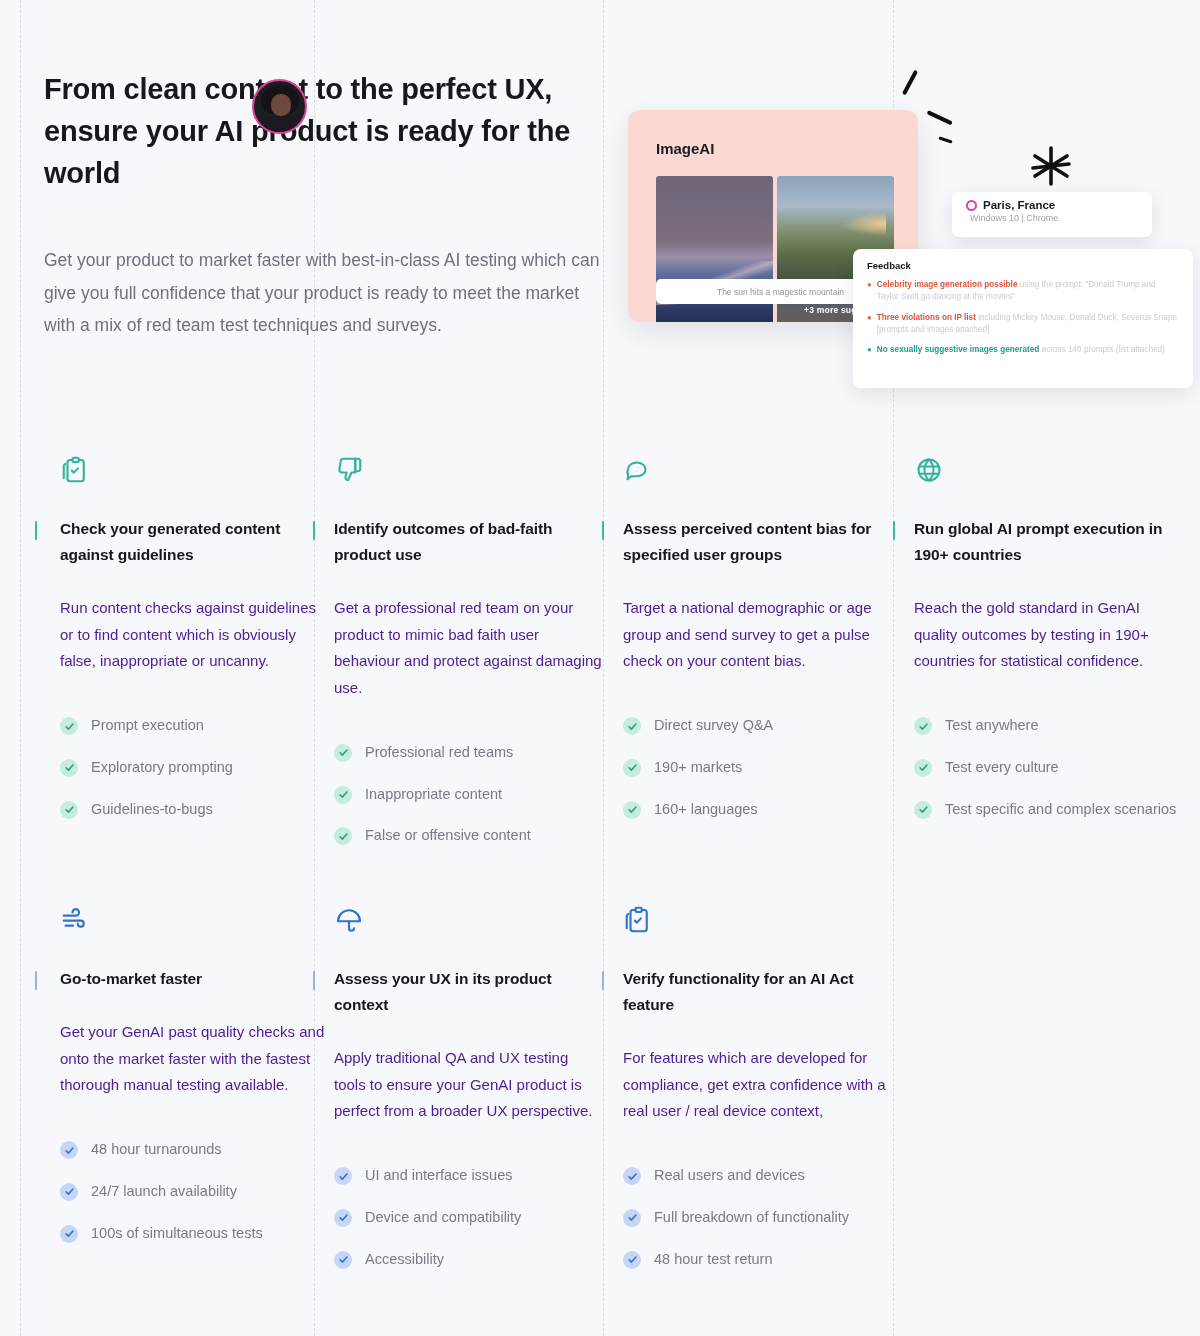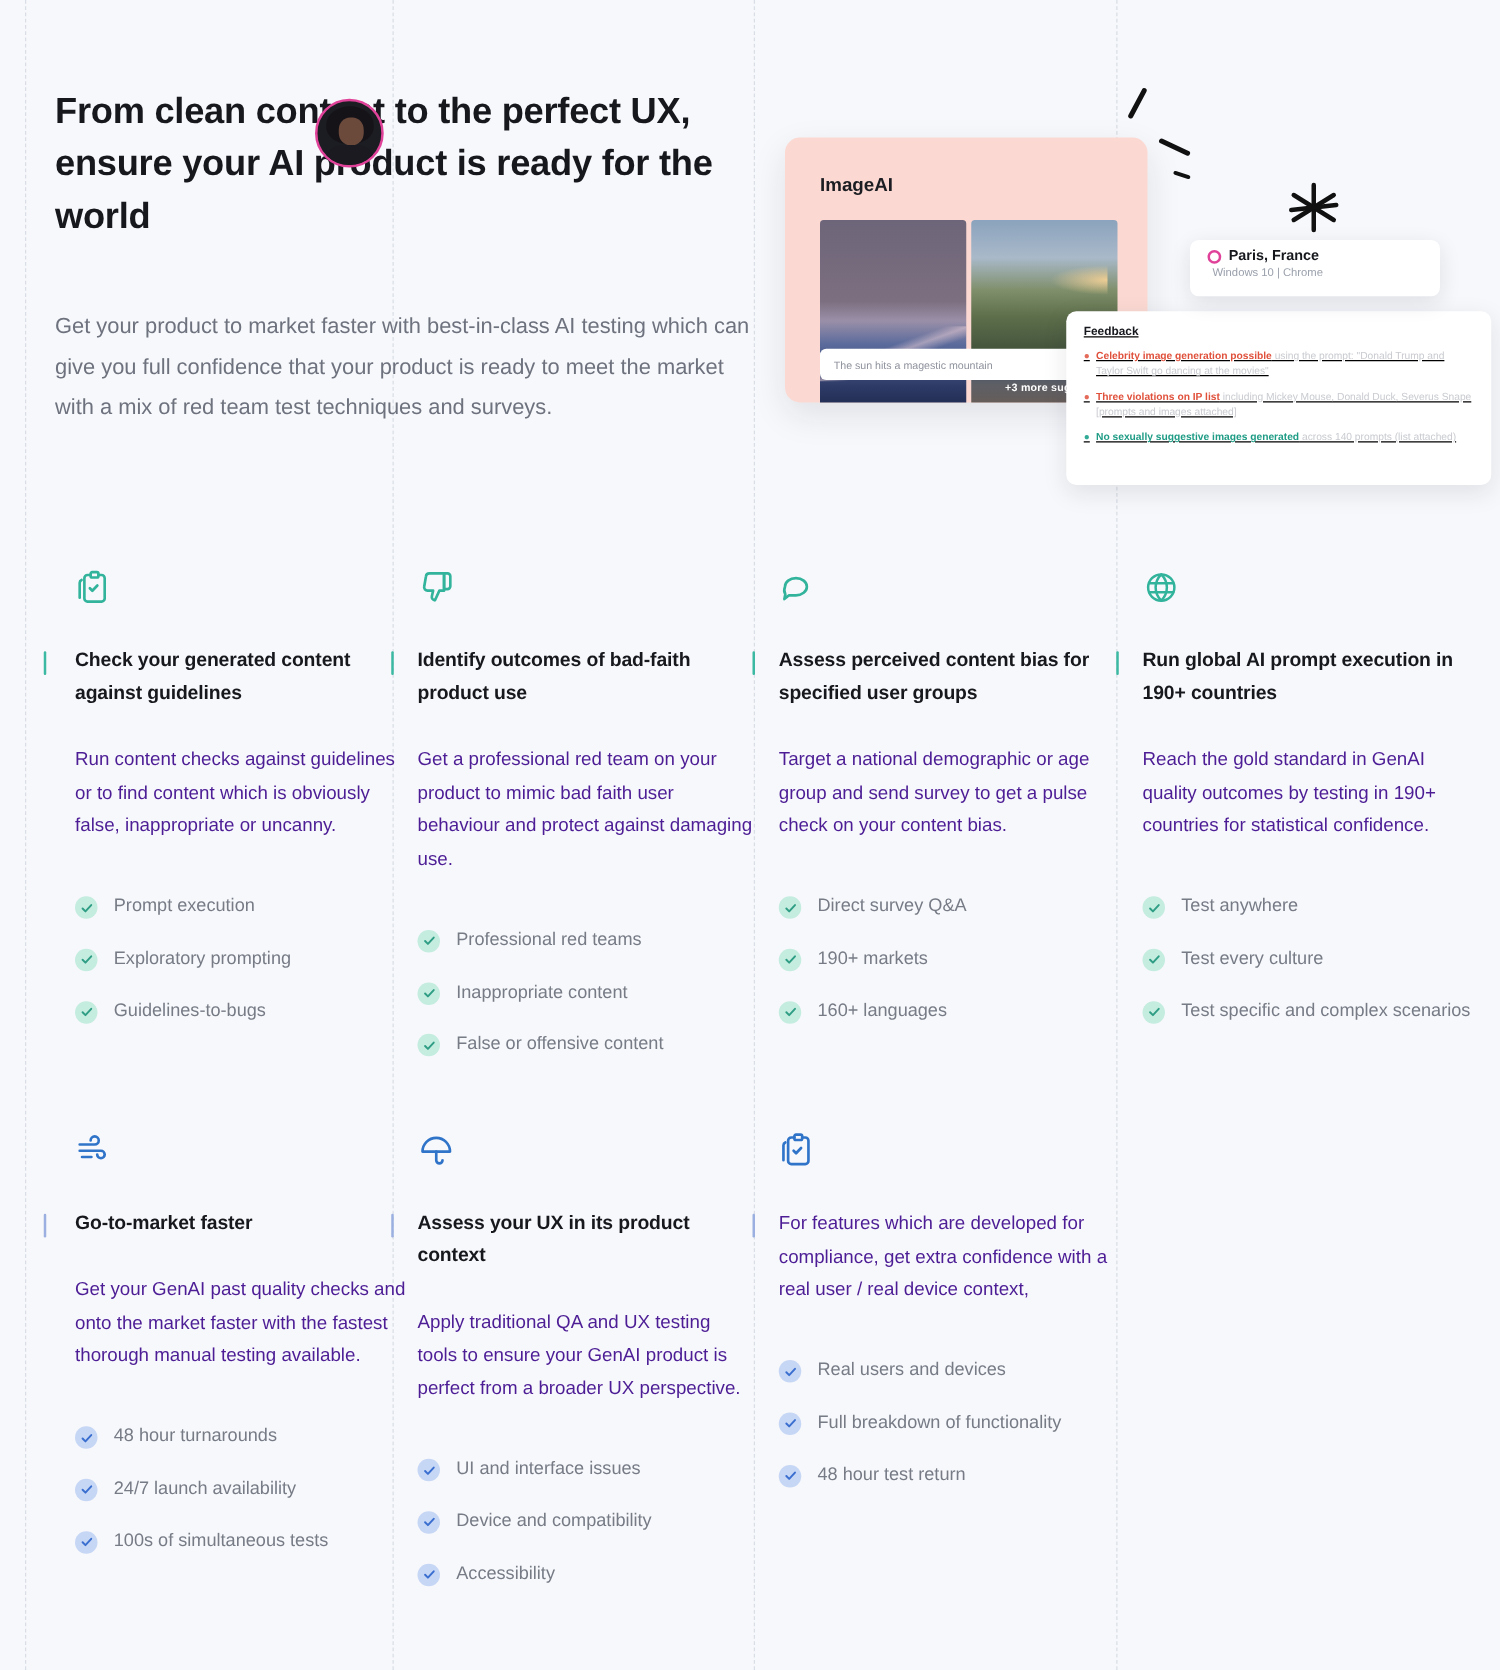--- a/index.html
+++ b/index.html
@@ -115,20 +115,21 @@
     position: absolute;
     left: 28px; bottom: 18px;
     width: 238px; height: 25px;
     background: #fff;
     border-radius: 5px;
     display: flex;
     align-items: center;
     padding-left: 11px;
     font-size: 8.5px;
     color: #8e929c;
+    justify-content: center;
   }
 
   
   .avatar {
     position: absolute;
     left: 252px; top: 79px;
     width: 55px; height: 55px;
     border-radius: 50%;
     border: 2px solid #e0429a;
     background: #1c1d22;
@@ -173,21 +174,20 @@
   
   .fb-card {
     position: absolute;
     left: 853px; top: 249px;
     width: 340px; height: 139px;
     background: #fff;
     border-radius: 8px;
     box-shadow: 0 6px 20px rgba(30,30,50,0.10);
     padding: 11px 14px;
     z-index: 4;
-    text-decoration: underline;
   }
   .fb-title { font-size: 9.5px; font-weight: 700; color: #16181d; margin-bottom: 8px; }
   .fb-item { display: flex; gap: 5px; margin-bottom: 8px; }
   .fb-dot { flex: 0 0 auto; font-size: 8px; line-height: 1.5; }
   .fb-txt { font-size: 8.2px; line-height: 1.5; color: #c9cbd0; }
   .fb-txt b { font-weight: 700; }
   .fb-item.neg .fb-dot { color: #e46a5a; }
   .fb-item.neg b { color: #e0513c; }
   .fb-item.pos .fb-dot { color: #32ab96; }
   .fb-item.pos b { color: #1f9c85; }
@@ -564,21 +564,21 @@
         </div>
         <div class="card c2">
           <div class="card-icon">
             <svg width="30" height="30" viewBox="0 0 24 24" fill="none" stroke="#2f74c9" stroke-width="1.7" stroke-linecap="round" stroke-linejoin="round">
               <path d="M15 4h2a2 2 0 0 1 2 2v13a2 2 0 0 1-2 2H8a2 2 0 0 1-2-2V6a2 2 0 0 1 2-2h2"></path>
               <rect x="10" y="2.2" width="5" height="3.4" rx="1"></rect>
               <path d="M9.5 12.5l1.6 1.6 3.2-3.4"></path>
               <path d="M4.2 7.2A2 2 0 0 0 3 9v9.5"></path>
             </svg>
           </div>
-          <div class="card-head"><span class="accent"></span></div>
+          <div class="card-head"><span class="accent"></span><span>Verify functionality for an AI Act feature</span></div>
           <div class="card-desc">For features which are developed for compliance, get extra confidence with a real user / real device context,</div>
           <div class="checks">
             <div class="check-item">
               <span class="cmark">
                 <svg width="11" height="11" viewBox="0 0 24 24" fill="none" stroke-width="3.4" stroke-linecap="round" stroke-linejoin="round">
                   <path d="M4.5 12.6l5 5.1L19.6 6.6"></path>
                 </svg>
               </span>
               <span class="check-label">Real users and devices</span>
             </div>

